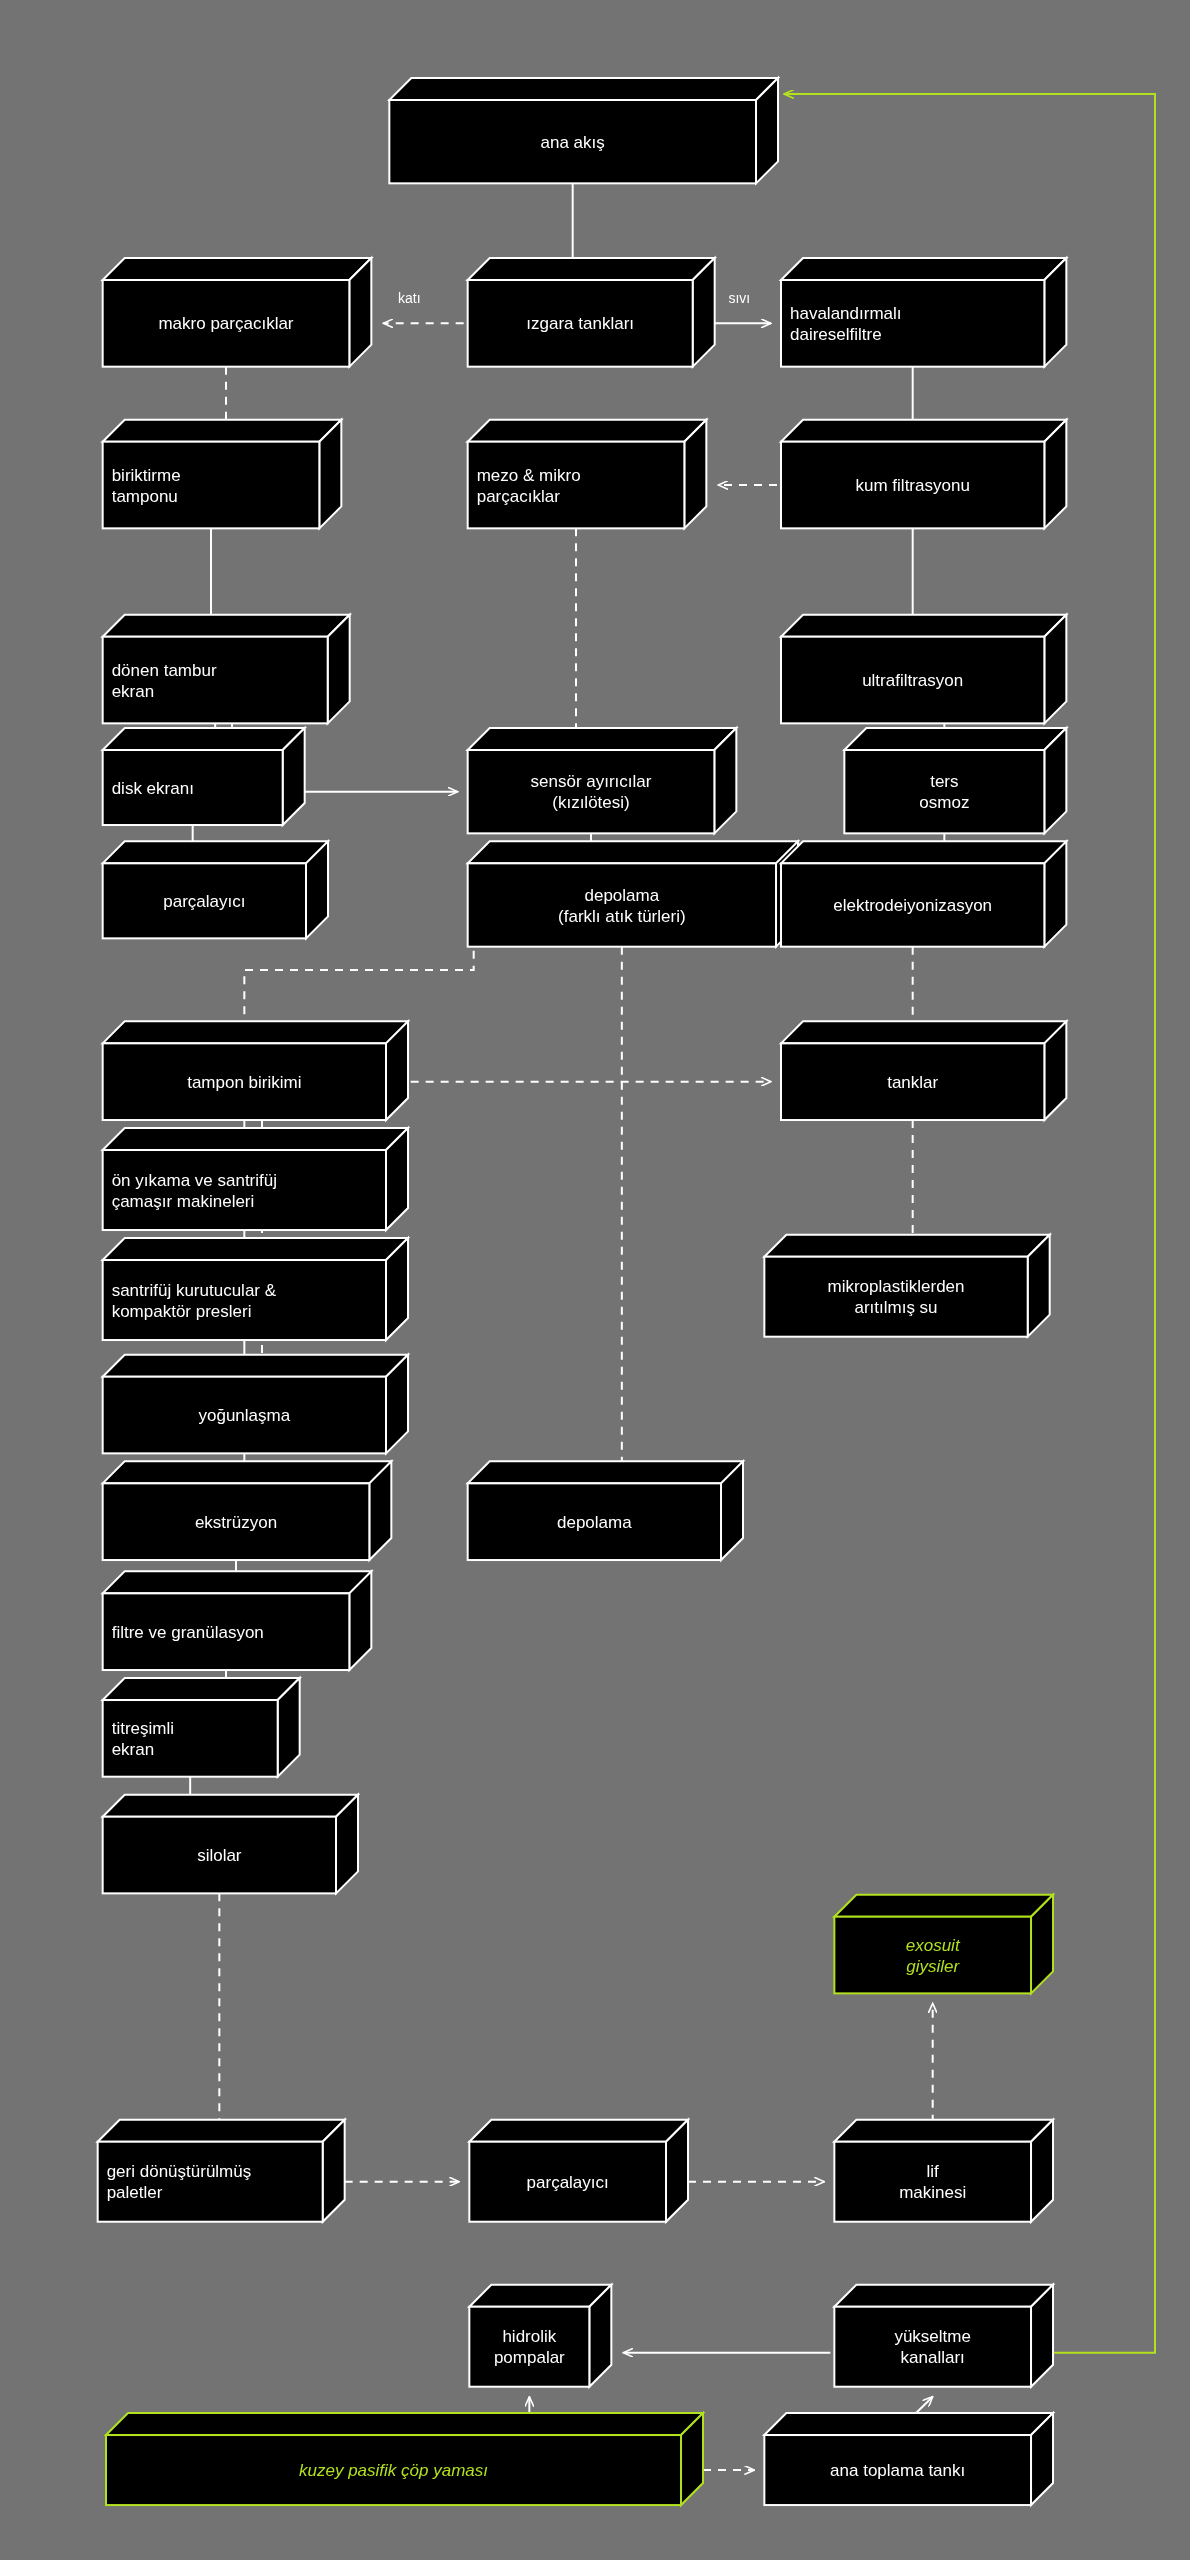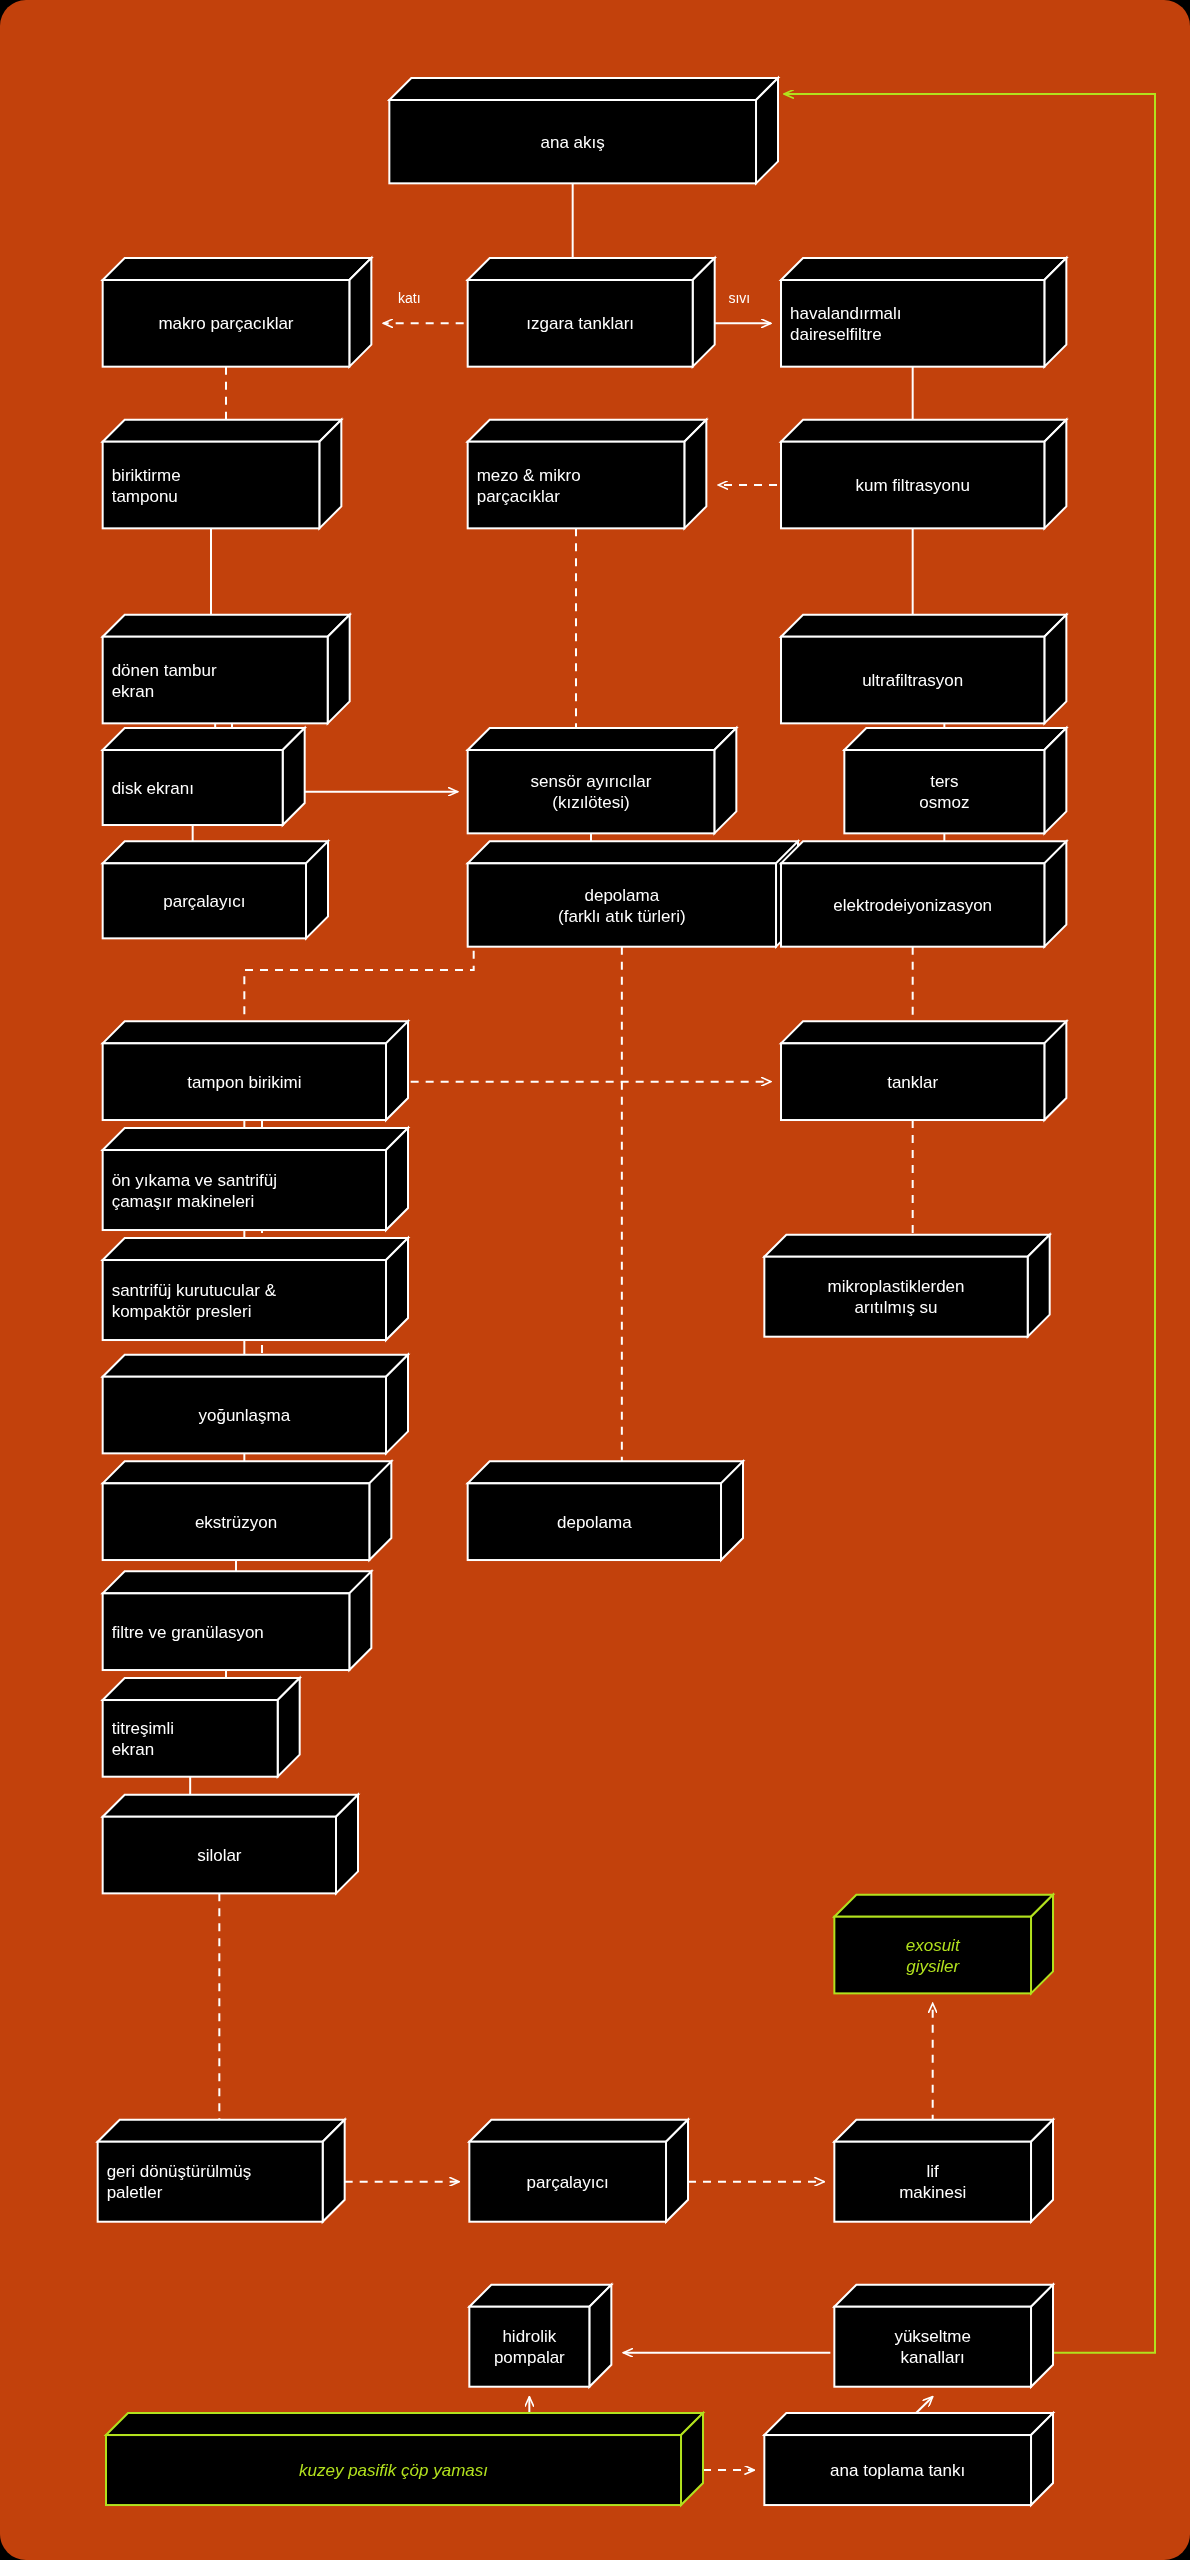--- a/index.html
+++ b/index.html
@@ -1,17 +1,17 @@
 <!DOCTYPE html>
 <html><head>
 <meta charset="utf-8">
 <style>
   html,body{margin:0;padding:0;background:#000;}
   body{width:1190px;height:2560px;overflow:hidden;font-family:"Liberation Sans",sans-serif;}
-  #stage{position:relative;width:1190px;height:2560px;background:#c2410c;border-radius:26px;}
+  #stage{position:relative;width:1190px;height:2560px;background:#737373;}
   svg#diagram{position:absolute;inset:0;width:1190px;height:2560px;display:block;}
   .bx-face{fill:#000;stroke:#ffffff;stroke-width:2;}
   .bx-top{fill:#000;stroke:#ffffff;stroke-width:2;}
   .bx-side{fill:#000;stroke:#ffffff;stroke-width:2;}
   .g .bx-face,.g .bx-top,.g .bx-side{stroke:#b2e11e;}
   .bx-label{fill:#ffffff;font-family:"Liberation Sans",sans-serif;font-size:17px;}
   .g .bx-label{fill:#b2e11e;}
   .it{font-style:italic;}
   .ln{stroke:#ffffff;stroke-width:2;fill:none;}
   .ln-d{stroke:#ffffff;stroke-width:2;fill:none;stroke-dasharray:8 7;}

